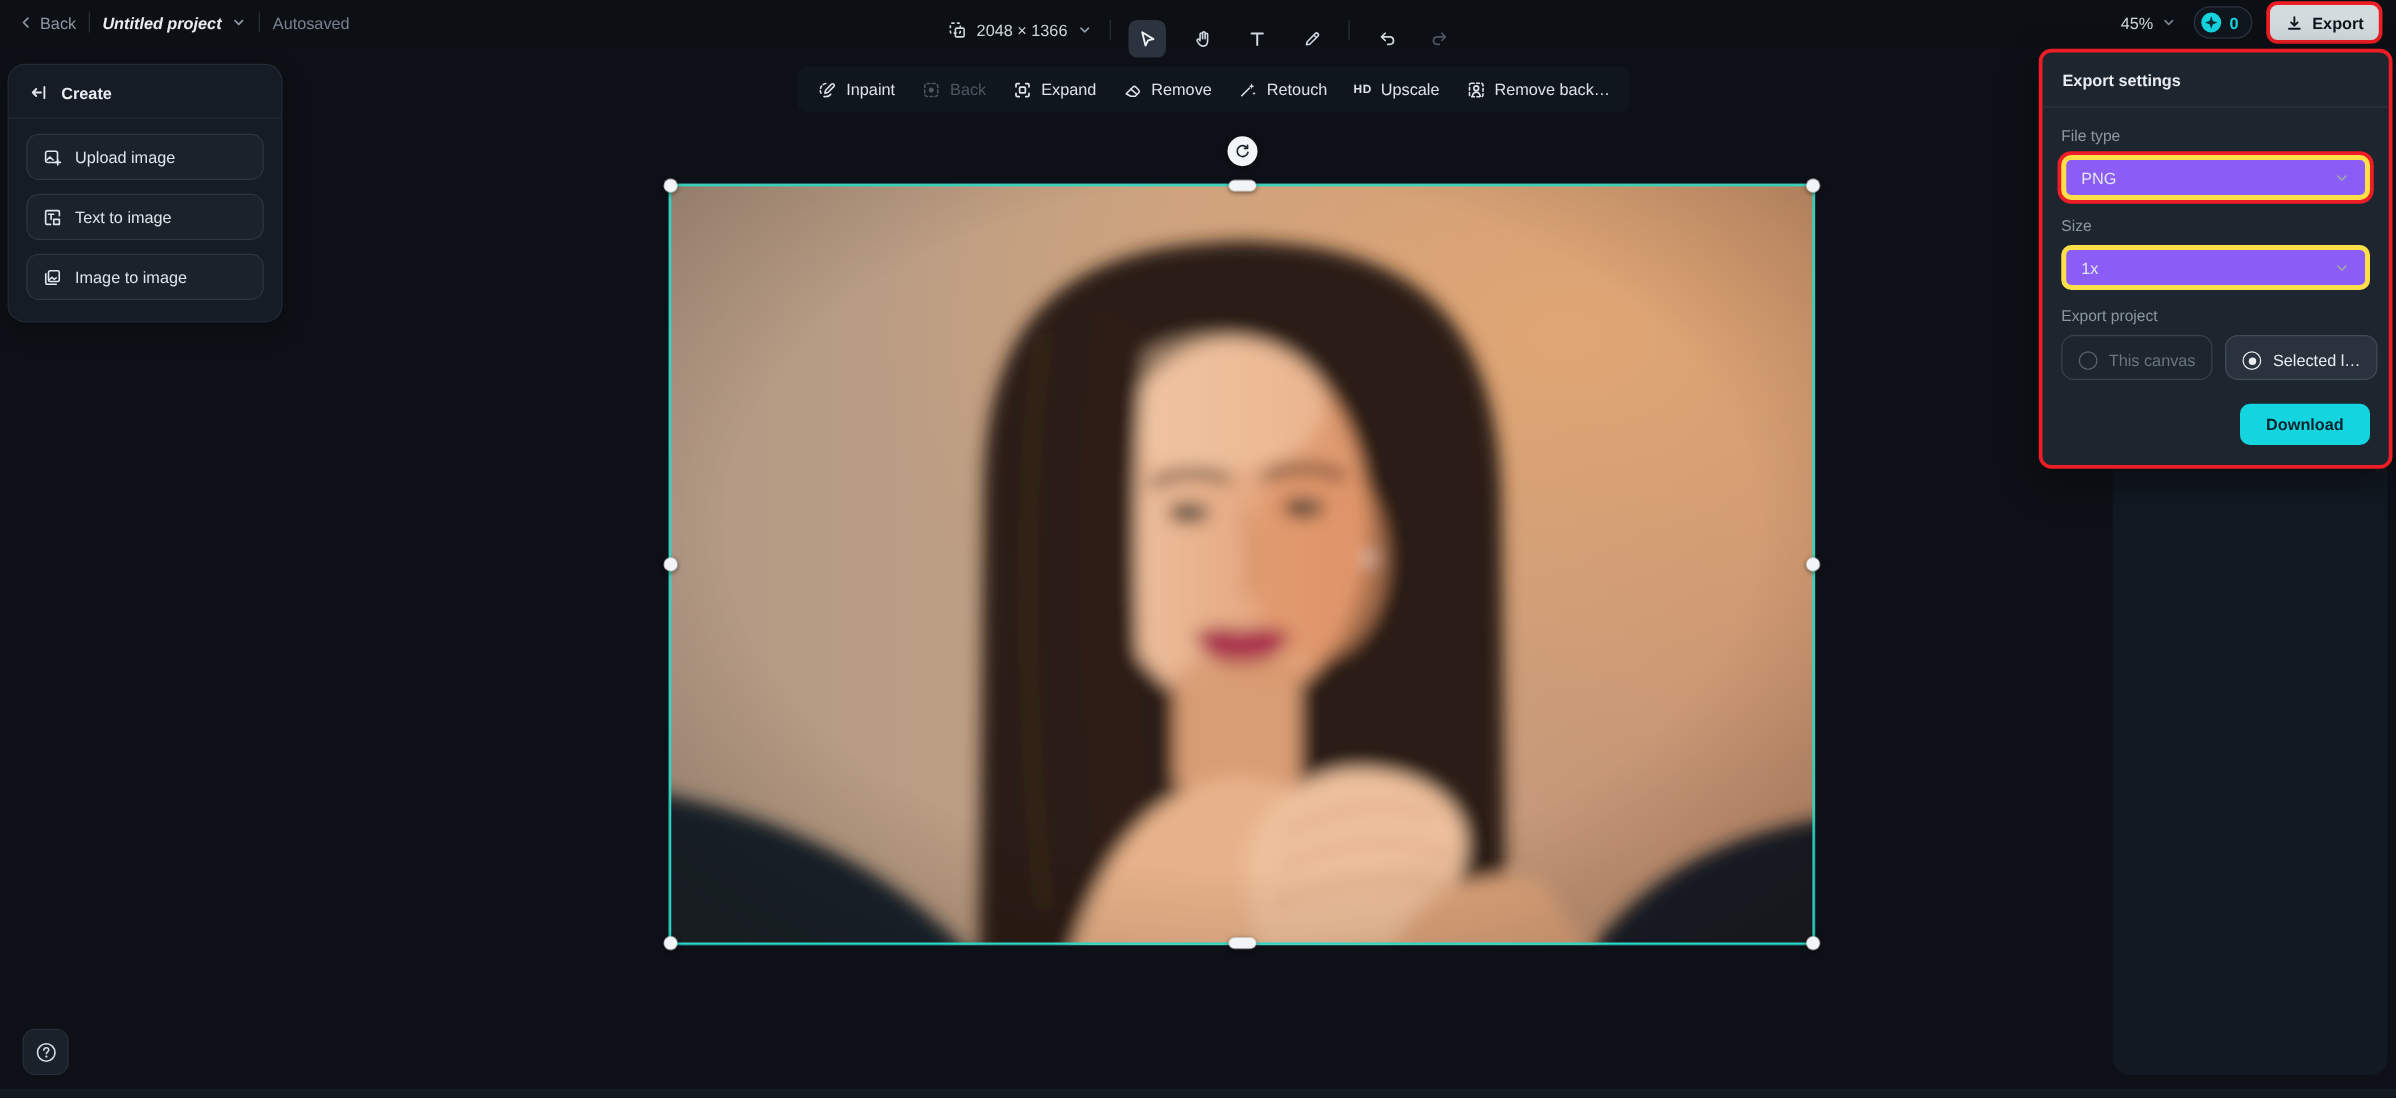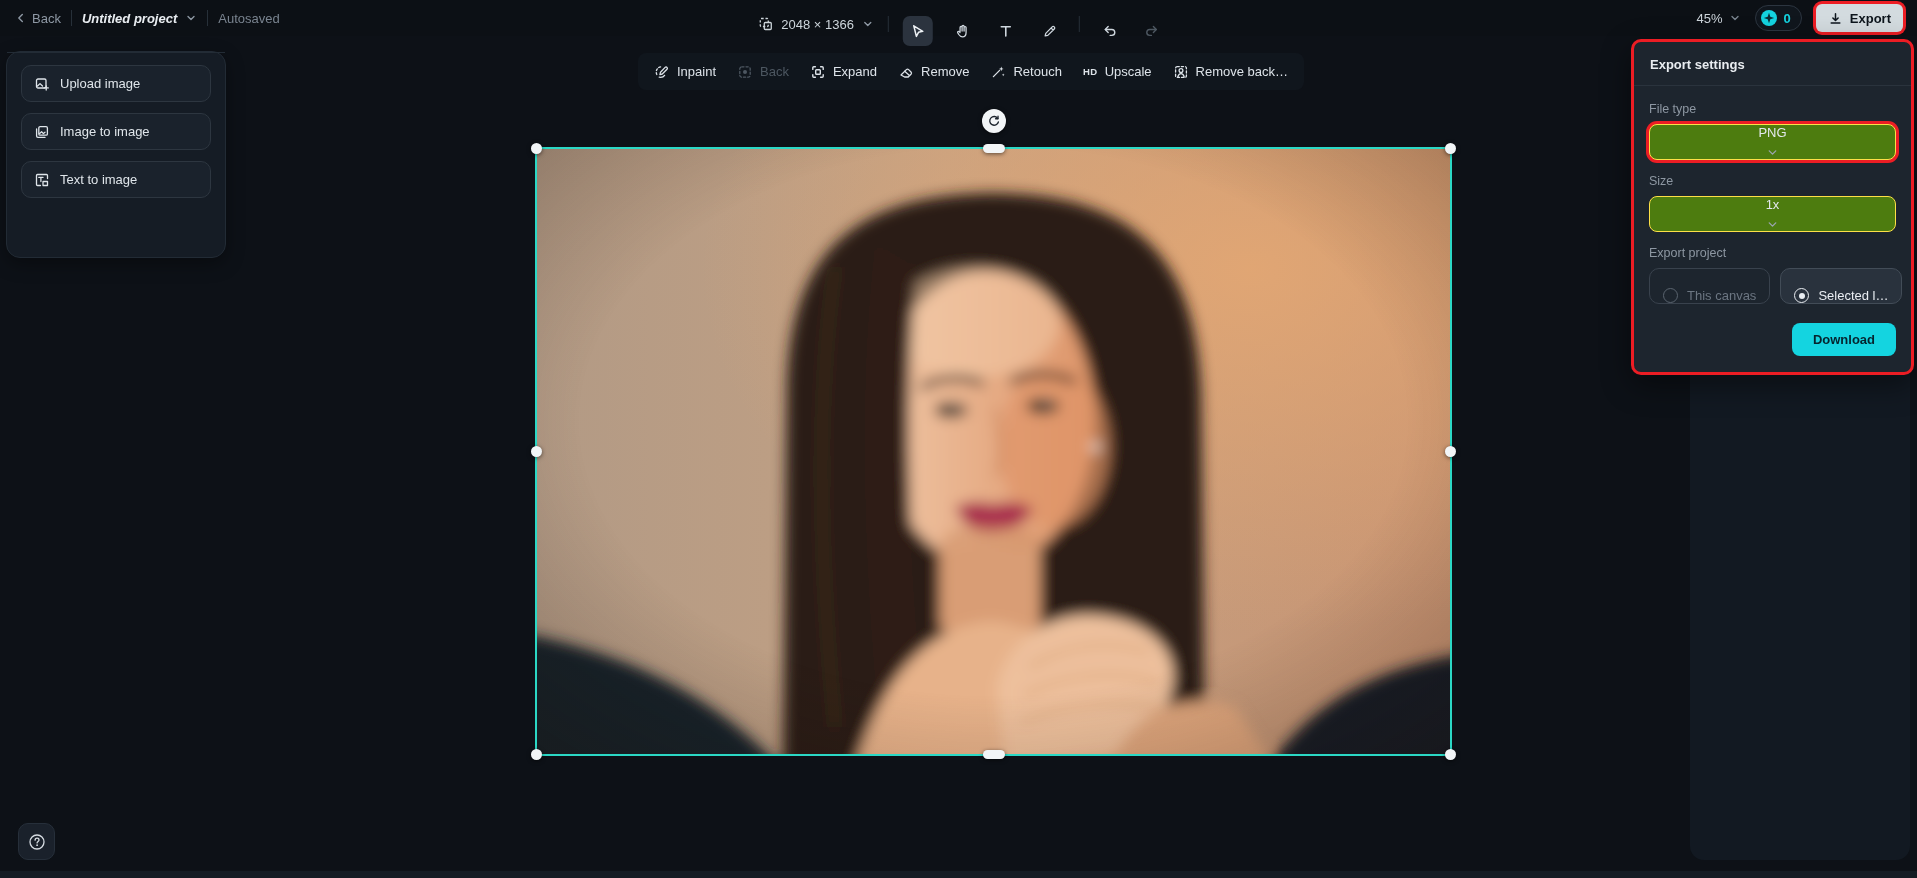--- a/index.html
+++ b/index.html
@@ -95,29 +95,29 @@
   .export-panel {
     position:absolute; left:1631px; top:39px; width:283px;
     background:#1d252e; border:3px solid var(--annotation-red,#ec1d24);
     border-radius:10px; z-index:40; box-shadow:0 10px 30px rgba(0,0,0,.45);
   }
   .ep-header { padding:15px 16px 13px; color:#e9edf1; font-weight:700; }
   .ep-sep { height:1px; background:#2a333d; }
   .ep-body { padding:13px 15px 16px; }
   .ep-label { color:#8d97a2; font-size:12.5px; margin:3px 0 8px; }
   .ep-select {
-    height:36px; border:1px solid #fde047; border-radius:8px; background:#4d7c0f;
+    height:36px; border:4px solid #fde047; border-radius:8px; background:#8b5cf6;
     display:flex; align-items:center; justify-content:space-between;
-    padding:0 12px; color:#e3e8ed; cursor:pointer; margin-bottom:14px;flex-direction:column;
+    padding:0 12px; color:#e3e8ed; cursor:pointer; margin-bottom:14px;
   }
   .ep-select.annotated { box-shadow:0 0 0 3px var(--annotation-red,#ec1d24); }
   .chip-row { display:flex; gap:10px; margin-bottom:10px; }
   .chip {
     height:36px; border:1px solid #39424d; border-radius:10px;
-    display:inline-flex; align-items:flex-end; gap:9px; padding:0 13px;
+    display:inline-flex; align-items:flex-start; gap:9px; padding:12px 13px;
     color:#6c7682; cursor:pointer; background:transparent; white-space:nowrap;
   }
   .chip .radio { width:15px; height:15px; border:1.5px solid #5a646f; border-radius:50%; display:inline-flex; align-items:center; justify-content:center; }
   .chip.selected { background:#29323d; color:#e9edf2; border-color:#424c57; }
   .chip.selected .radio { border-color:#e9edf2; }
   .chip.selected .radio::after { content:""; width:6px; height:6px; border-radius:50%; background:#e9edf2; }
   .dl-row { display:flex; justify-content:flex-end; margin-top:19px; }
   .download-btn {
     height:33px; padding:0 21px; border-radius:8px; border:none;
     background:var(--accent-cyan,#14d4e0); color:#06242e; font-weight:700; font-size:13px;
@@ -244,51 +244,59 @@
         <svg width="15" height="15" viewBox="0 0 16 16" fill="none" stroke="#0d151c" stroke-width="1.6" stroke-linecap="round" stroke-linejoin="round">
             <path d="M8 3 V9.8 M5.2 7.4 L8 10.2 L10.8 7.4 M3.4 12.8 H12.6"></path>
           </svg>
       </span>
       <span>Export</span>
     </div>
   </div>
 </div>
 
 <div class="sidebar">
+  <div class="sb-header">
+    <span class="icon">
+      <svg width="16" height="16" viewBox="0 0 16 16" fill="none" stroke="#dfe5ea" stroke-width="1.5" stroke-linecap="round" stroke-linejoin="round">
+          <path d="M12.5 3.5 V12.5 M9.8 8 H3.2 M6 5.2 L3.2 8 L6 10.8"></path>
+        </svg>
+    </span>
+    <span>Create</span>
+  </div>
   <div class="sb-sep"></div>
   <div class="sb-items">
     <div class="sb-item">
       <span class="icon">
         <svg width="16" height="16" viewBox="0 0 16 16" fill="none" stroke="#dfe5ea" stroke-width="1.3" stroke-linecap="round" stroke-linejoin="round">
             <rect x="2.5" y="3" width="9.5" height="9" rx="1.5"></rect>
             <path d="M3.5 10 L6 7.6 L8.5 10"></path>
             <path d="M12.2 9.8 V14 M10.1 11.9 H14.3"></path>
           </svg>
       </span>
       <span>Upload image</span>
     </div>
     <div class="sb-item">
       <span class="icon">
         <svg width="16" height="16" viewBox="0 0 16 16" fill="none" stroke="#dfe5ea" stroke-width="1.3" stroke-linecap="round" stroke-linejoin="round">
+            <path d="M13.5 6.5 V3.5 a1 1 0 0 0 -1 -1 H3.5 a1 1 0 0 0 -1 1 V12.5 a1 1 0 0 0 1 1 H6.5"></path>
+            <path d="M4.8 5.4 H9 M6.9 5.4 V9.6"></path>
+            <path d="M9 9.5 H13.5 V13.5 H9 Z"></path>
+          </svg>
+      </span>
+      <span>Text to image</span>
+    </div>
+    <div class="sb-item">
+      <span class="icon">
+        <svg width="16" height="16" viewBox="0 0 16 16" fill="none" stroke="#dfe5ea" stroke-width="1.3" stroke-linecap="round" stroke-linejoin="round">
             <rect x="4.8" y="2.6" width="8.6" height="8.6" rx="1.3"></rect>
             <path d="M2.6 5 V12 a1.4 1.4 0 0 0 1.4 1.4 H11"></path>
             <path d="M5.6 9.6 L7.6 7.8 L9.4 9.6 L11 8.2"></path>
           </svg>
       </span>
       <span>Image to image</span>
-    </div>
-    <div class="sb-item">
-      <span class="icon">
-        <svg width="16" height="16" viewBox="0 0 16 16" fill="none" stroke="#dfe5ea" stroke-width="1.3" stroke-linecap="round" stroke-linejoin="round">
-            <path d="M13.5 6.5 V3.5 a1 1 0 0 0 -1 -1 H3.5 a1 1 0 0 0 -1 1 V12.5 a1 1 0 0 0 1 1 H6.5"></path>
-            <path d="M4.8 5.4 H9 M6.9 5.4 V9.6"></path>
-            <path d="M9 9.5 H13.5 V13.5 H9 Z"></path>
-          </svg>
-      </span>
-      <span>Text to image</span>
     </div>
   </div>
 </div>
 
 <div class="edit-toolbar">
   <div class="et-item">
     <span class="icon">
       <svg width="16" height="16" viewBox="0 0 16 16" fill="none" stroke="currentColor" stroke-width="1.3" stroke-linecap="round" stroke-linejoin="round">
           <path d="M2.8 10.5 A5.4 5.4 0 0 1 8 2.7" stroke-dasharray="2 1.9"></path>
           <path d="M13 3.4 a1.3 1.3 0 0 1 0 1.9 L8.3 10 L5.9 10.6 L6.5 8.2 L11.1 3.4 a1.3 1.3 0 0 1 1.9 0 Z"></path>

